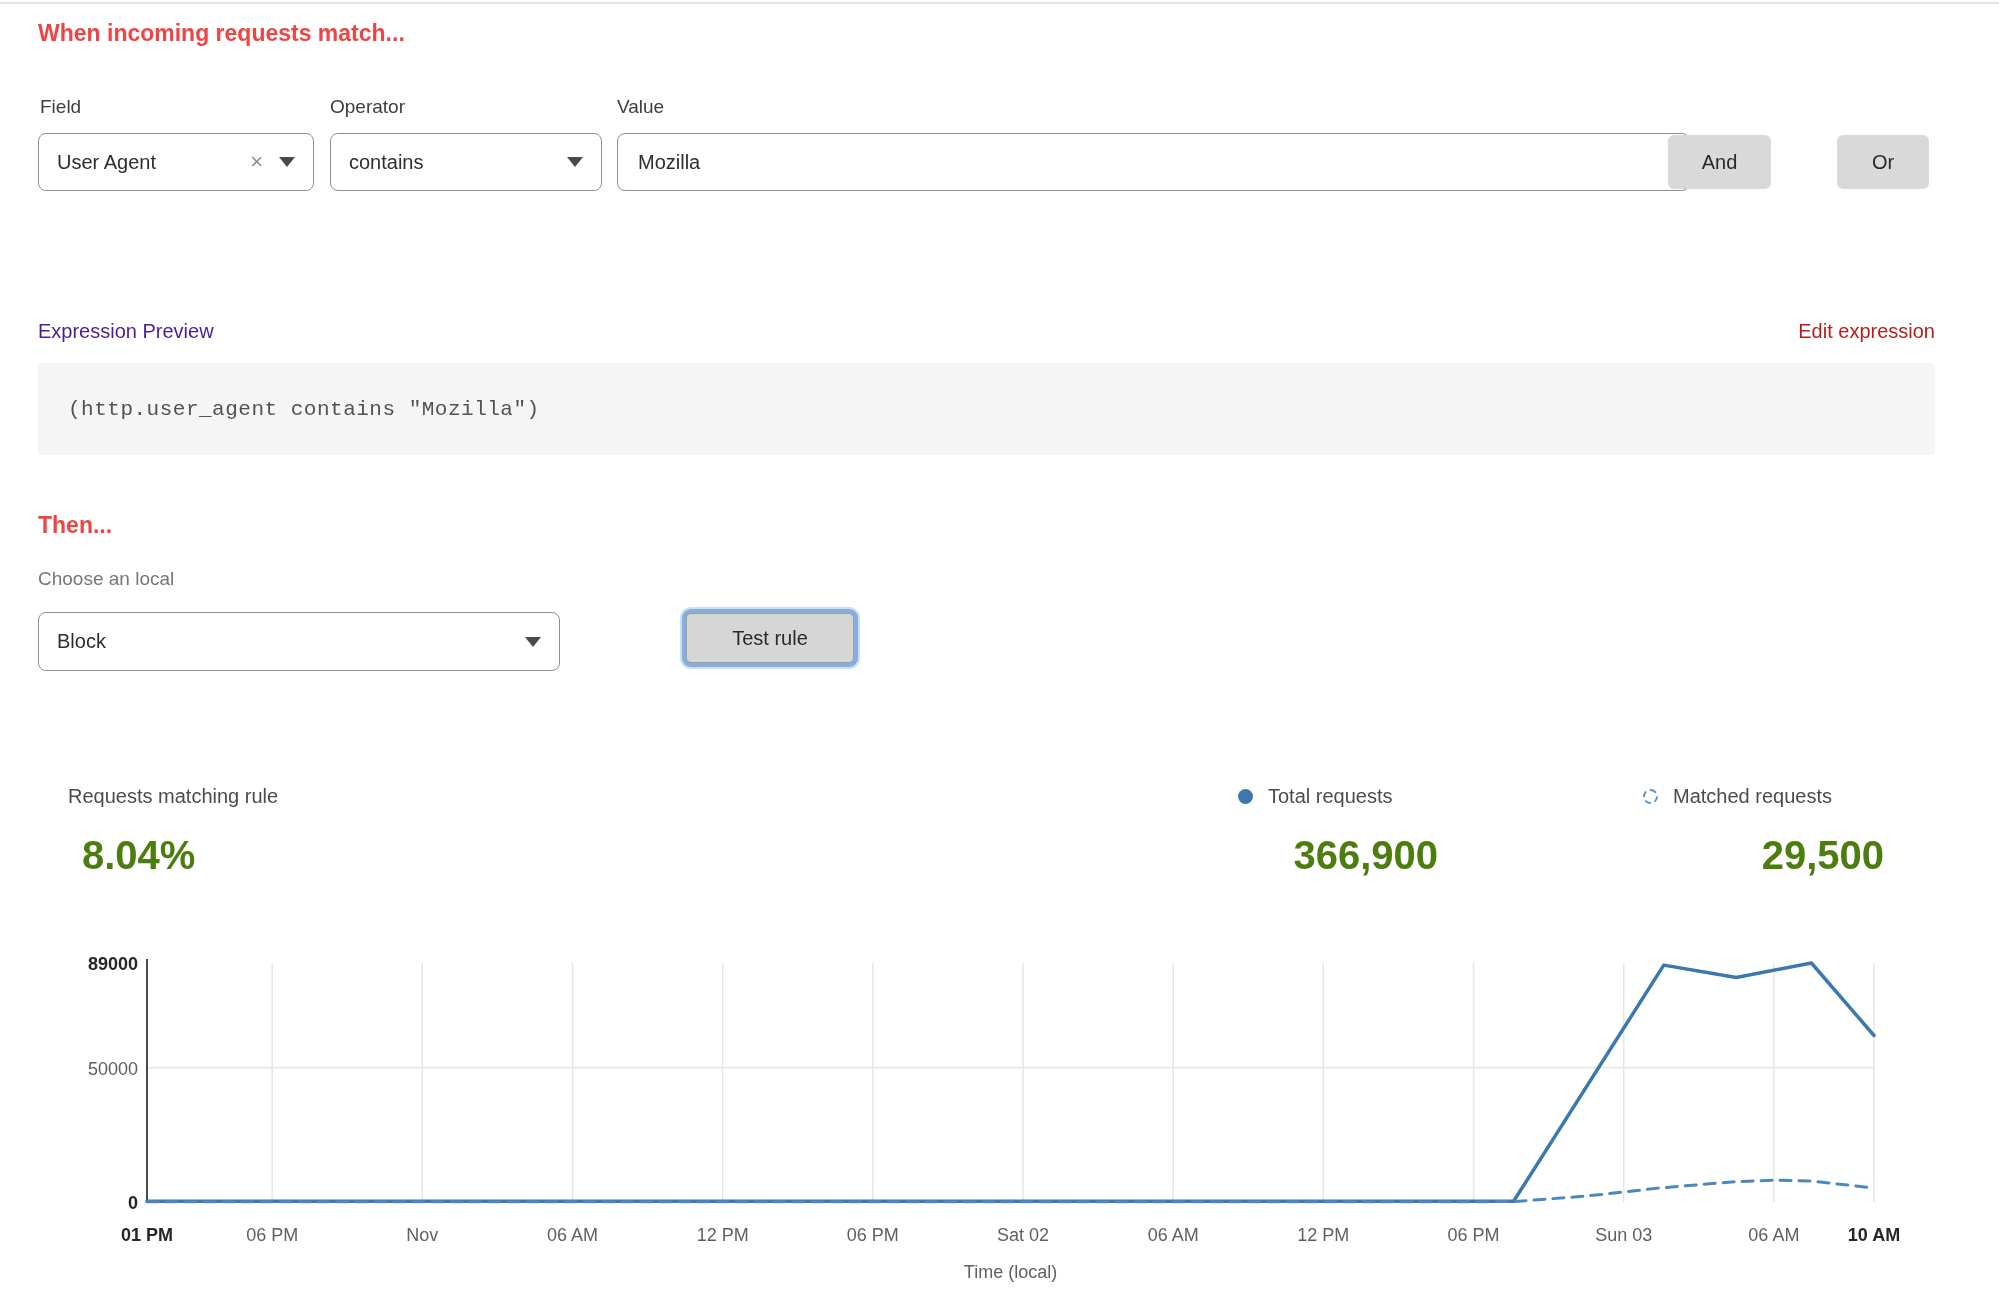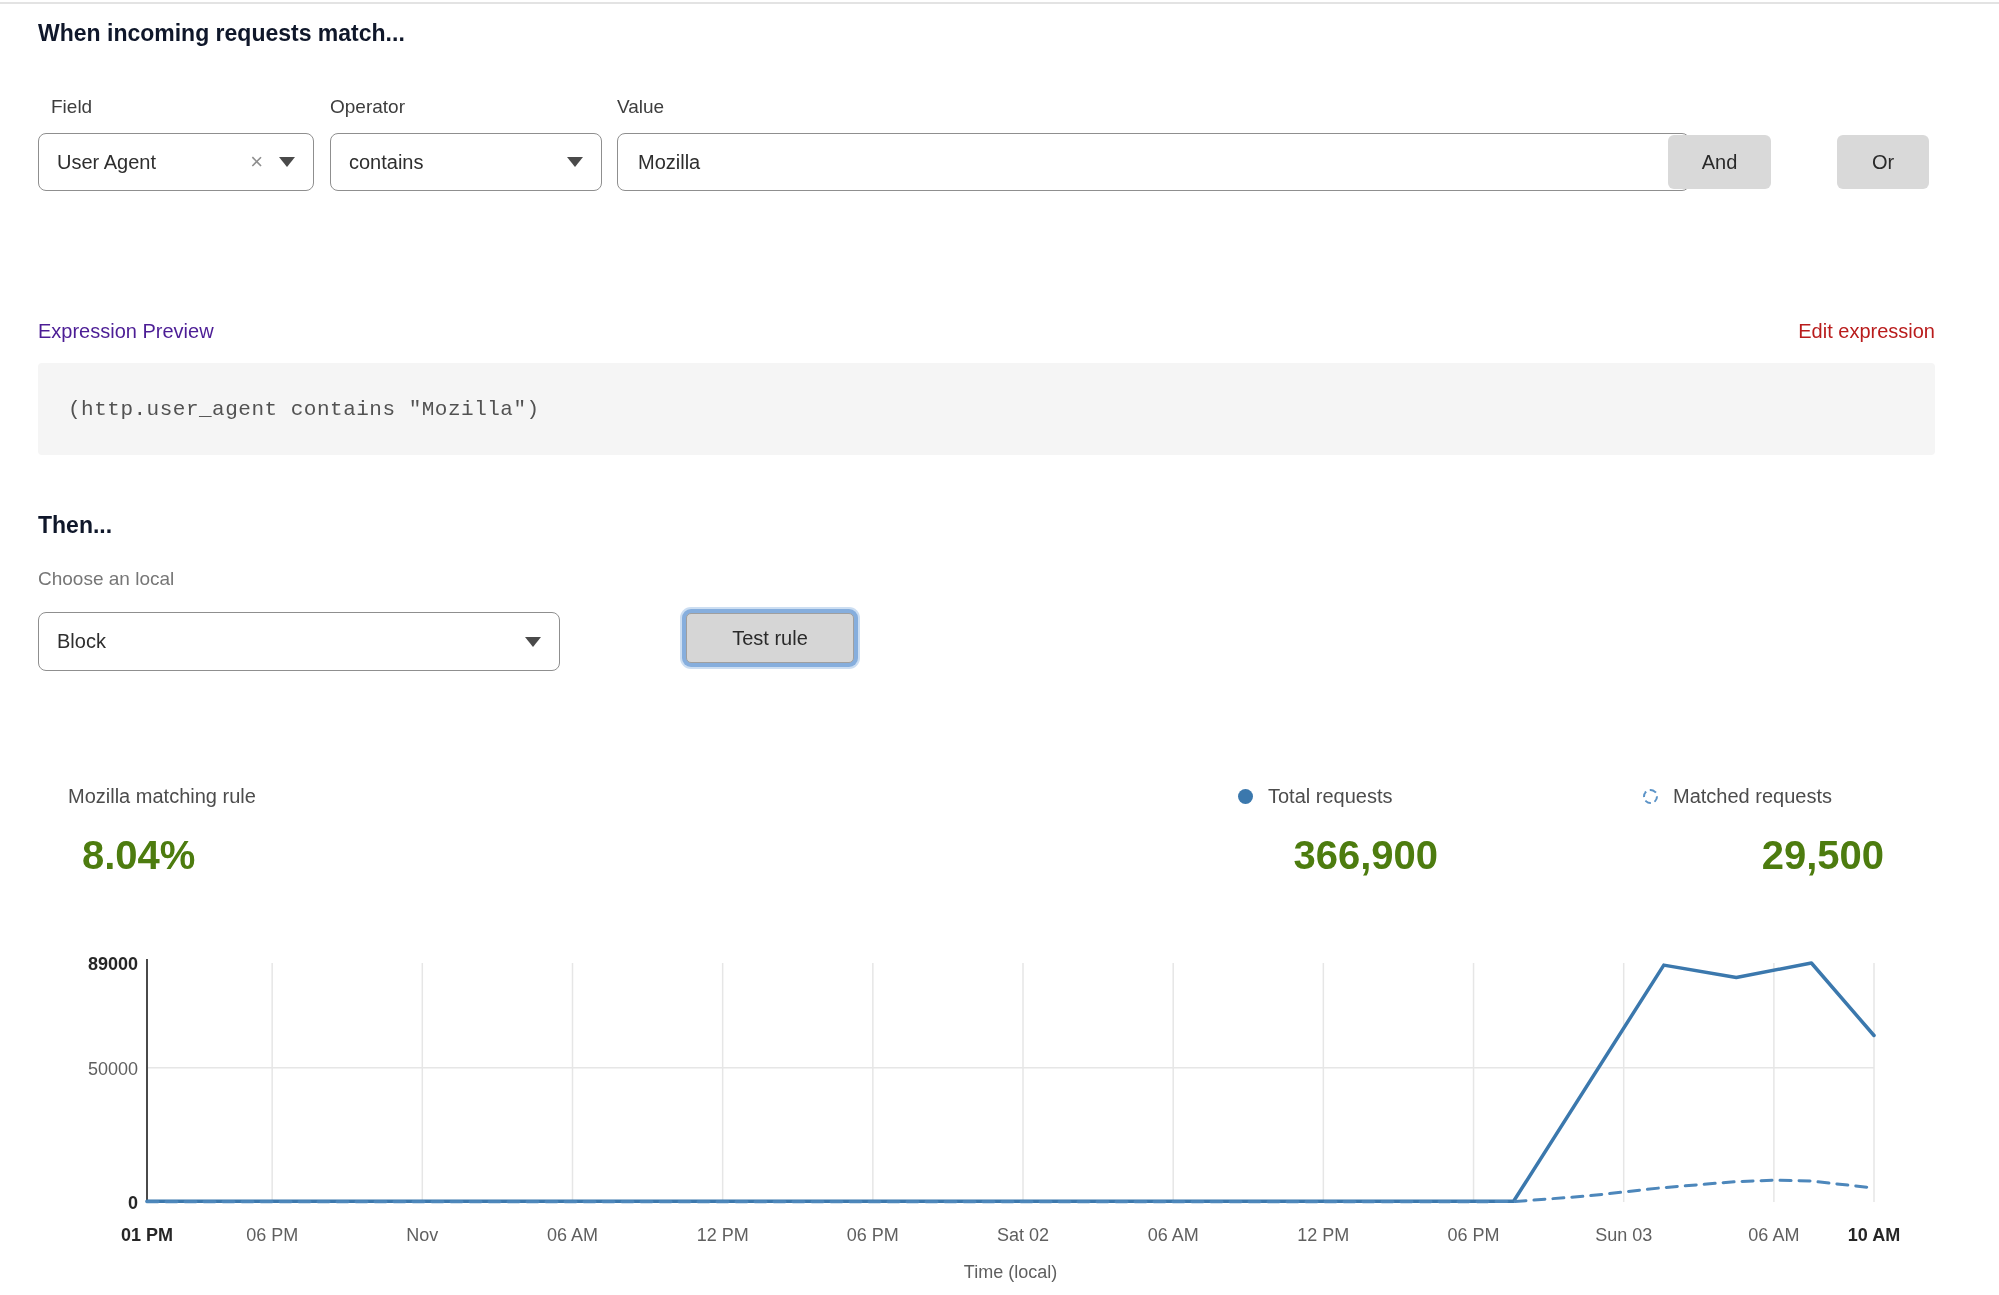--- a/index.html
+++ b/index.html
@@ -1,25 +1,25 @@
 <!DOCTYPE html>
 <html><head>
 <meta charset="utf-8">
 <style>
   * { margin:0; padding:0; box-sizing:border-box; }
   html,body { width:1999px; height:1295px; background:#ffffff;
               font-family:"Liberation Sans", sans-serif; color:#2e2e2e; overflow:hidden; }
   .page { position:relative; width:1999px; height:1295px; background:#fff; }
   .top-hairline { position:absolute; left:0; top:2px; width:100%; height:2px; background:#e3e3e3; }
 
-  .h1 { position:absolute; left:38px; font-size:23px; font-weight:700; color:#0f172a; }
+  .h1 { position:absolute; left:38px; font-size:23px; font-weight:700; color:#ef4444; }
   .heading-when { top:20px; }
 
   .field-label { position:absolute; top:96px; font-size:19px; color:#3d3d3d; }
-  .lbl-field { left:51px; } .lbl-operator { left:330px; } .lbl-value { left:617px; }
+  .lbl-field { left:40px; } .lbl-operator { left:330px; } .lbl-value { left:617px; }
 
   .control { position:absolute; top:133px; height:58px; background:#fff;
              border:1px solid #8f8f8f; border-radius:8px; display:flex; align-items:center;
              font-size:20px; color:#2e2e2e; padding:0 18px; }
   .select { cursor:pointer; }
   .sel-field { left:38px; width:276px; }
   .sel-operator { left:330px; width:272px; }
   .inp-value { left:617px; width:1073px; padding:0 20px; font-family:"Liberation Sans",sans-serif; }
   input.control { display:block; line-height:56px; }
 
@@ -100,21 +100,21 @@
 
   <div class="h1 heading-then">Then...</div>
   <div class="choose-label">Choose an local</div>
 
   <div class="control select sel-block">
     <span>Block</span>
     <span class="chevron"></span>
   </div>
   <button class="btn-test">Test rule</button>
 
-  <div class="stat-label lbl-matching">Mozilla matching rule</div>
+  <div class="stat-label lbl-matching">Requests matching rule</div>
   <div class="stat-value val-matching">8.04%</div>
 
   <div class="legend-item leg-total">
     <span class="dot-solid"></span>
     <span>Total requests</span>
   </div>
   <div class="stat-value val-total">366,900</div>
 
   <div class="legend-item leg-matched">
     <span class="dot-dashed"></span>

